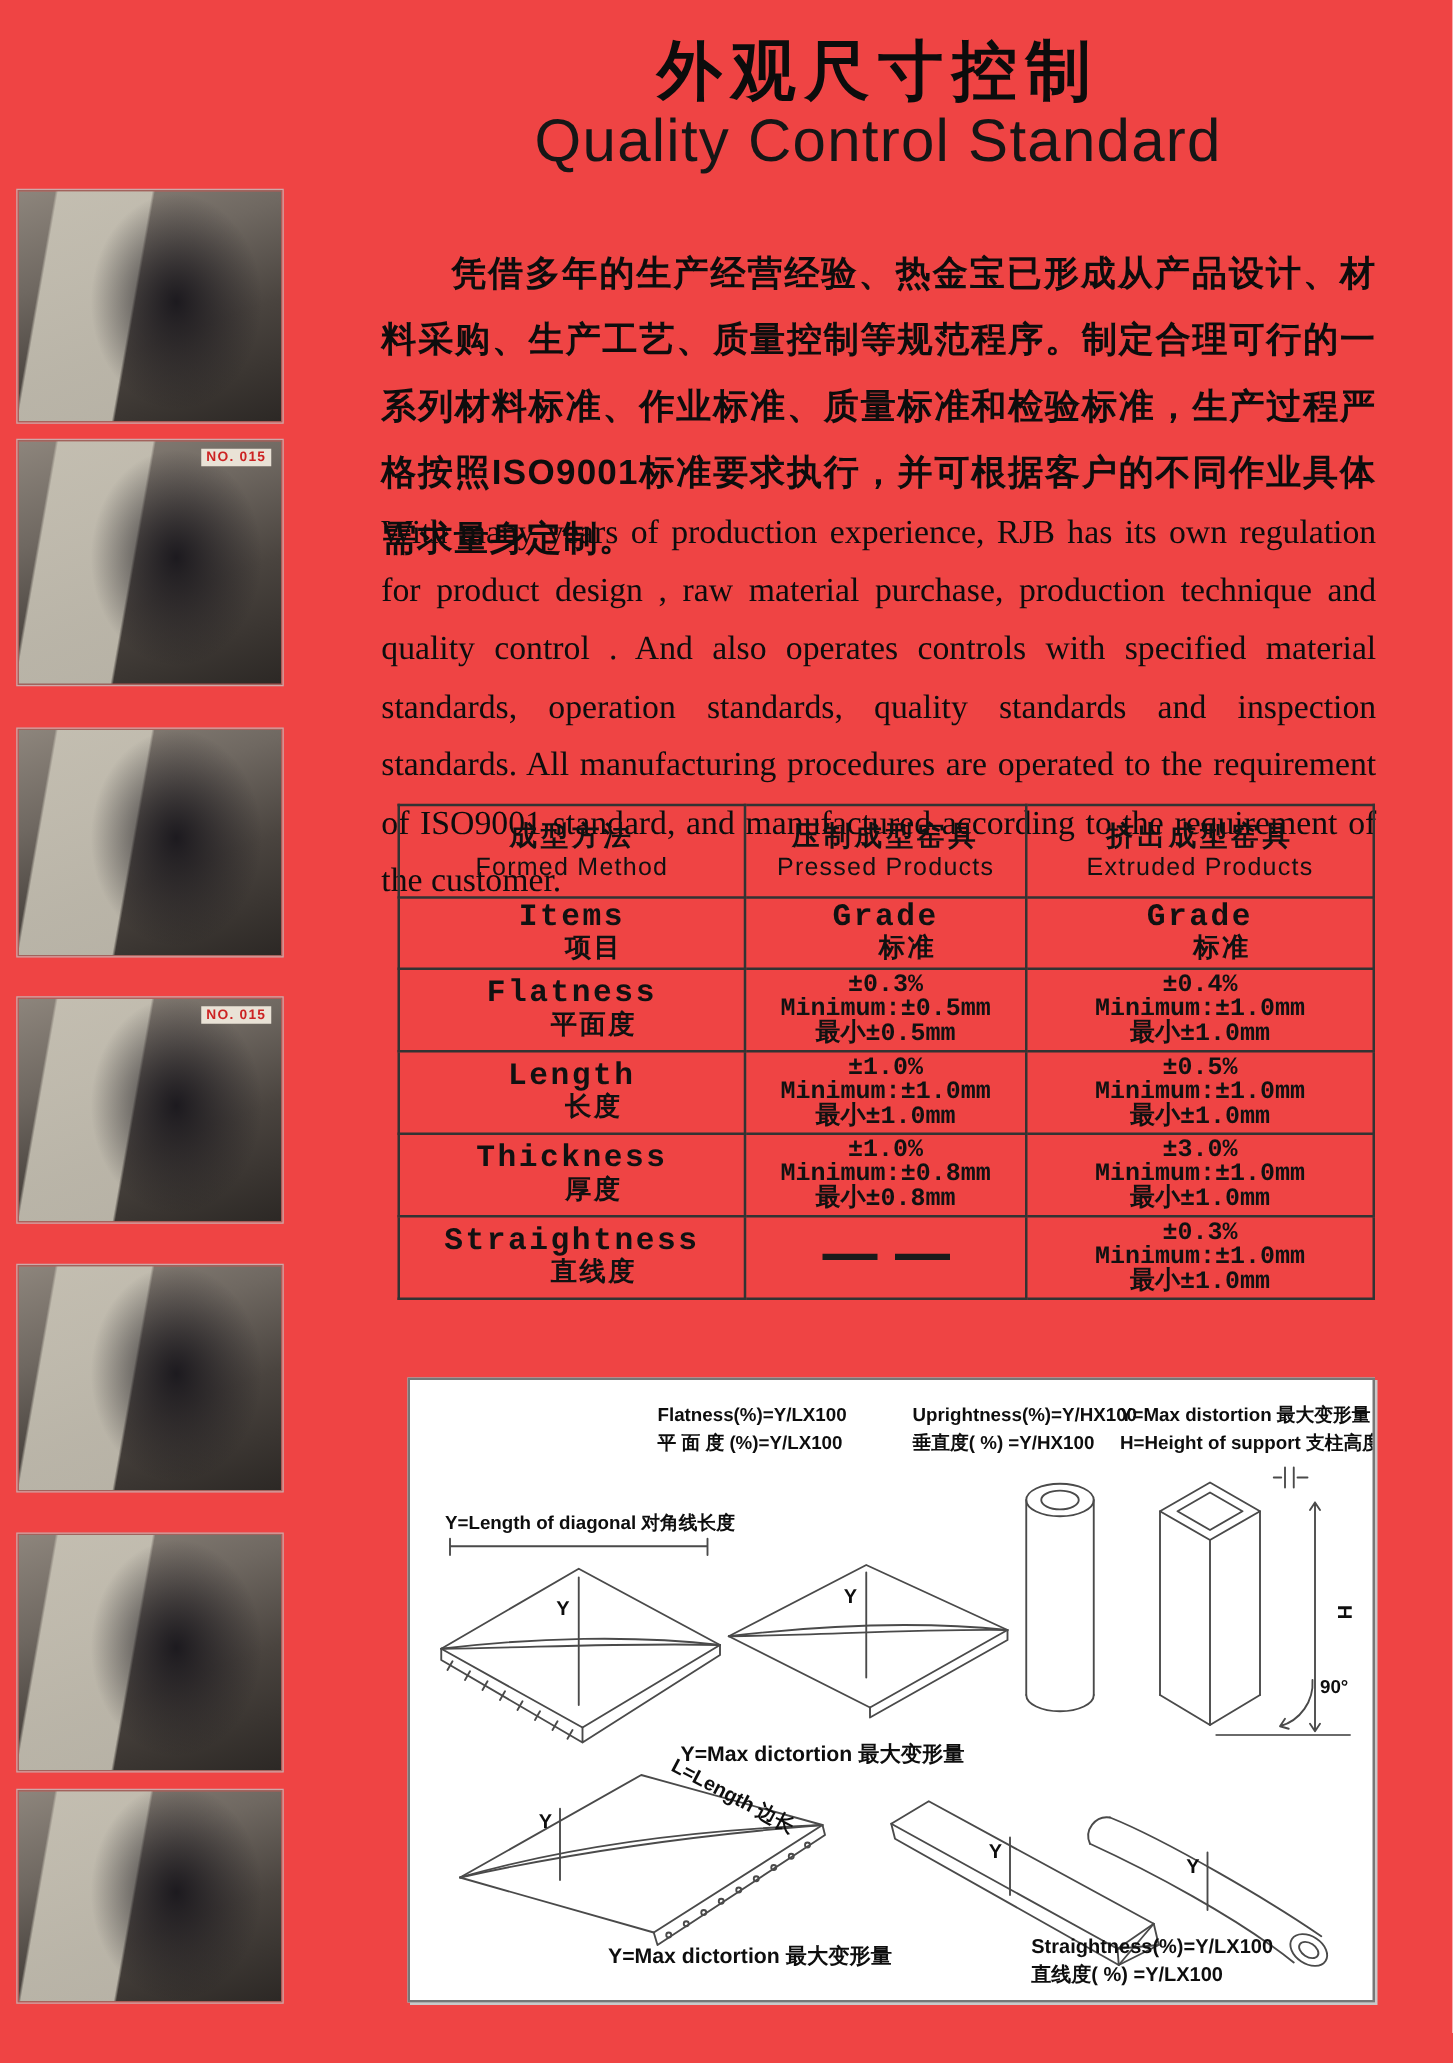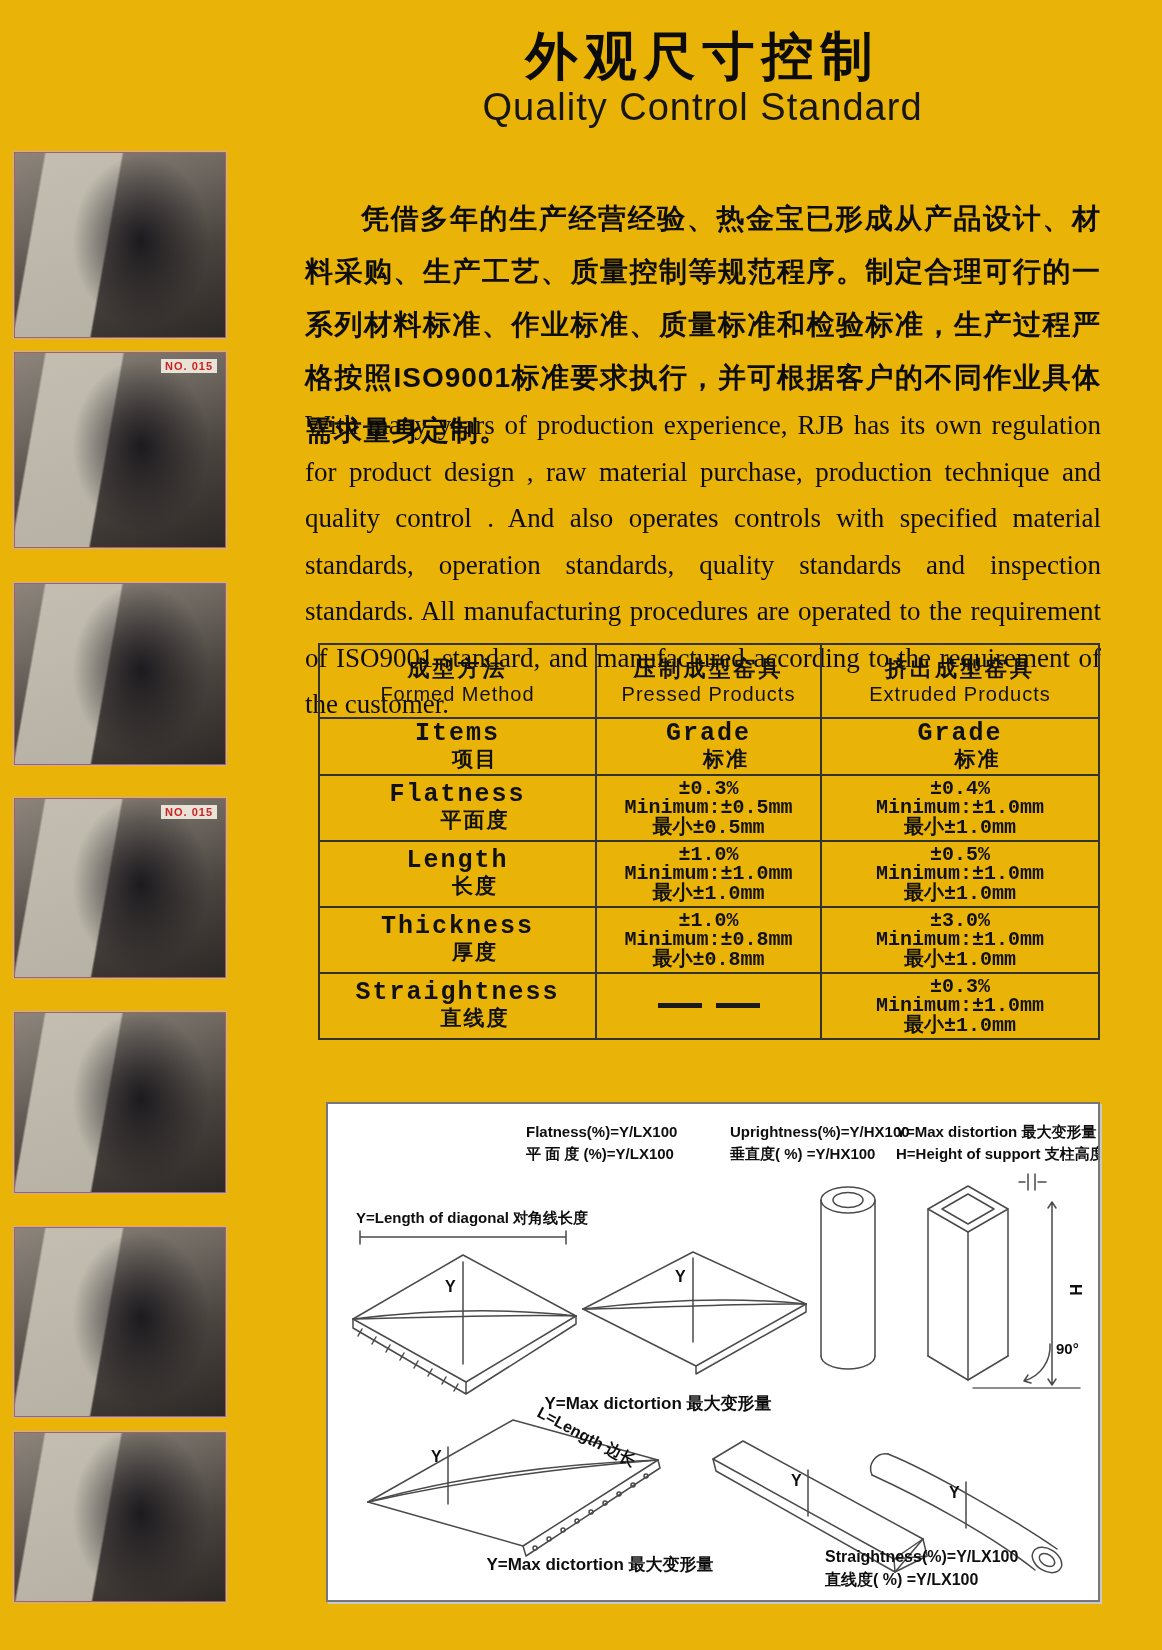--- a/index.html
+++ b/index.html
@@ -1,30 +1,30 @@
 <!DOCTYPE html>
 <html><head>
 <meta charset="utf-8">
 <style>
   * { margin:0; padding:0; box-sizing:border-box; }
   html,body { background:#ffffff; }
   .page {
-    position:relative; width:1162px; height:1650px; background:#eab308;
+    position:relative; width:1162px; height:1650px; background:#ef4444;
     font-family:"Liberation Sans","DejaVu Sans",sans-serif; color:#111;
     overflow:hidden;
   }
 
   
   .title-zh {
     position:absolute; left:305px; top:22px; width:795px;
     text-align:center; font-size:52px; font-weight:900; letter-spacing:7px; color:#0c0c0c;
   }
   .title-en {
     position:absolute; left:305px; top:86px; width:795px;
-    text-align:center; font-size:38px; font-weight:500; color:#161616; letter-spacing:1px;
+    text-align:center; font-size:48px; font-weight:500; color:#161616; letter-spacing:1px;
   }
 
   
   .photo {
     position:absolute; left:14px; width:212px;
     border:1px solid #a2635d; outline:1px solid #caa;
     background:
       radial-gradient(95px 120px at 60% 48%, rgba(22,20,26,.9), rgba(22,20,26,0) 72%),
       linear-gradient(100deg, rgba(0,0,0,0) 12%, rgba(205,200,186,.85) 13%, rgba(205,200,186,.85) 44%, rgba(0,0,0,0) 45%),
       linear-gradient(160deg,#8d857c 0%,#6f6861 32%,#4a443f 62%,#2c2825 100%);

